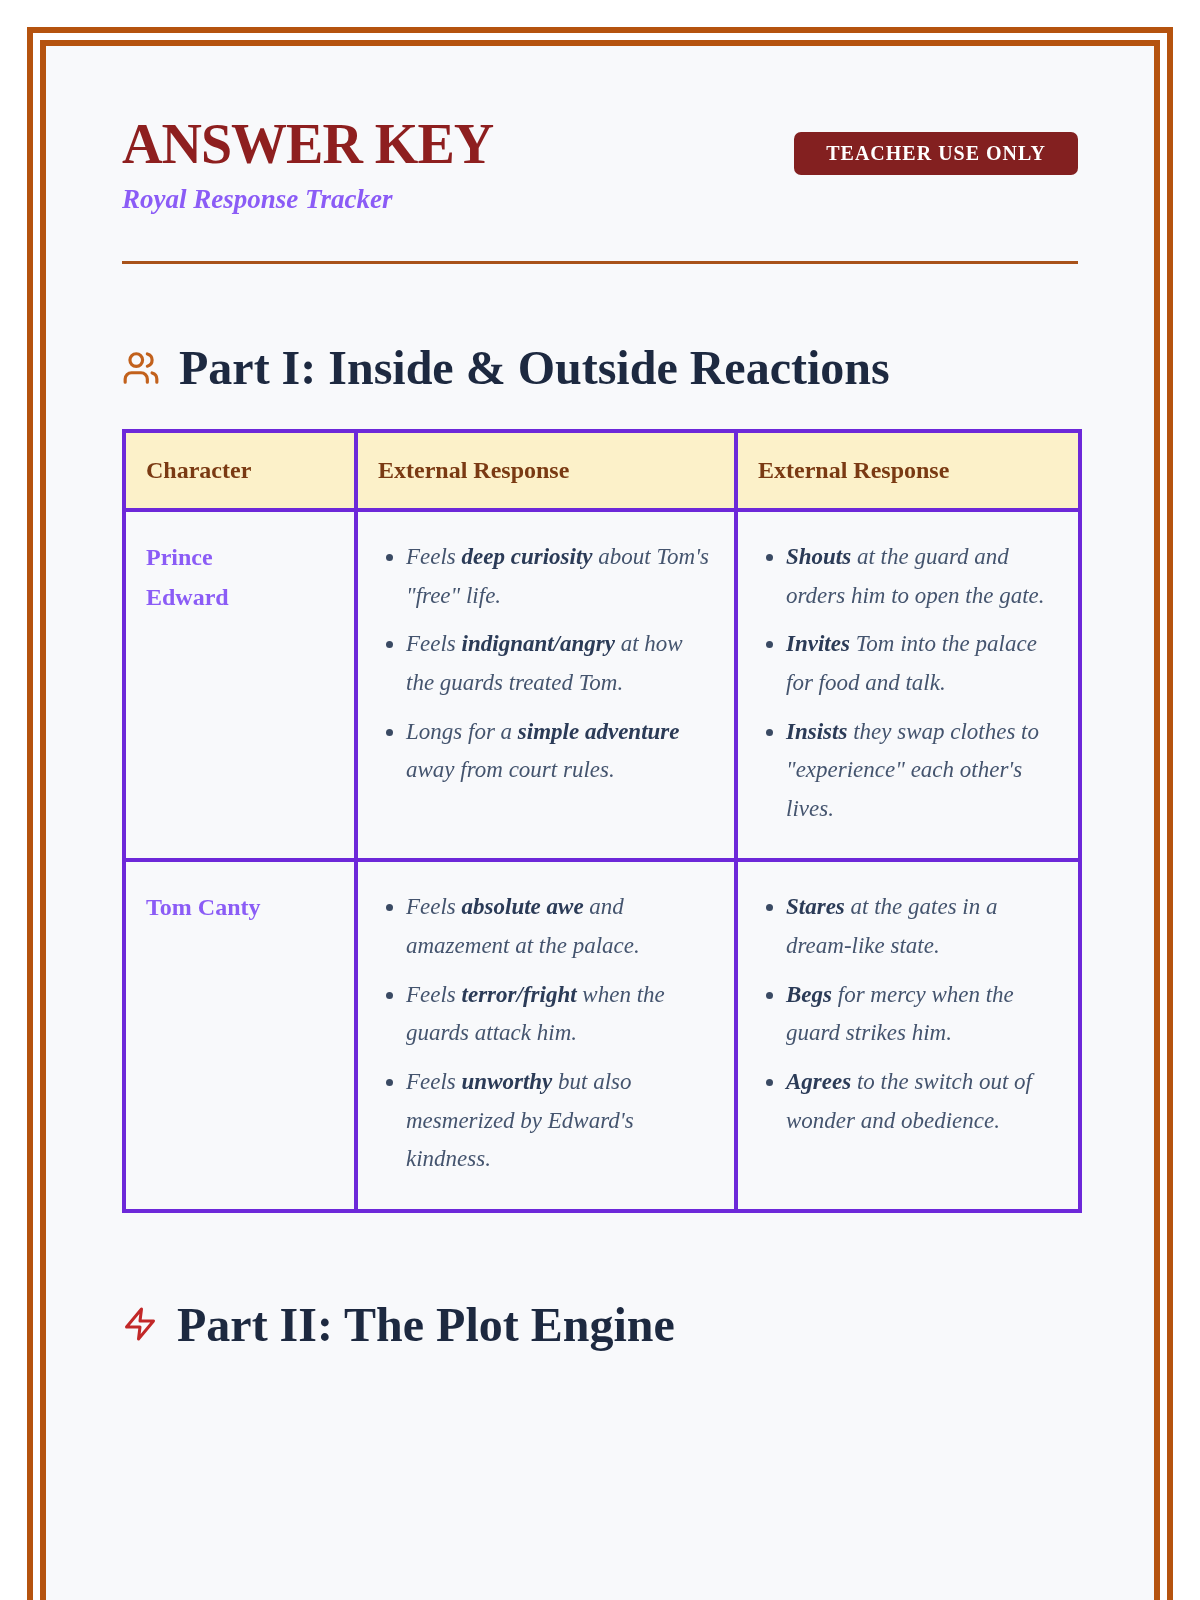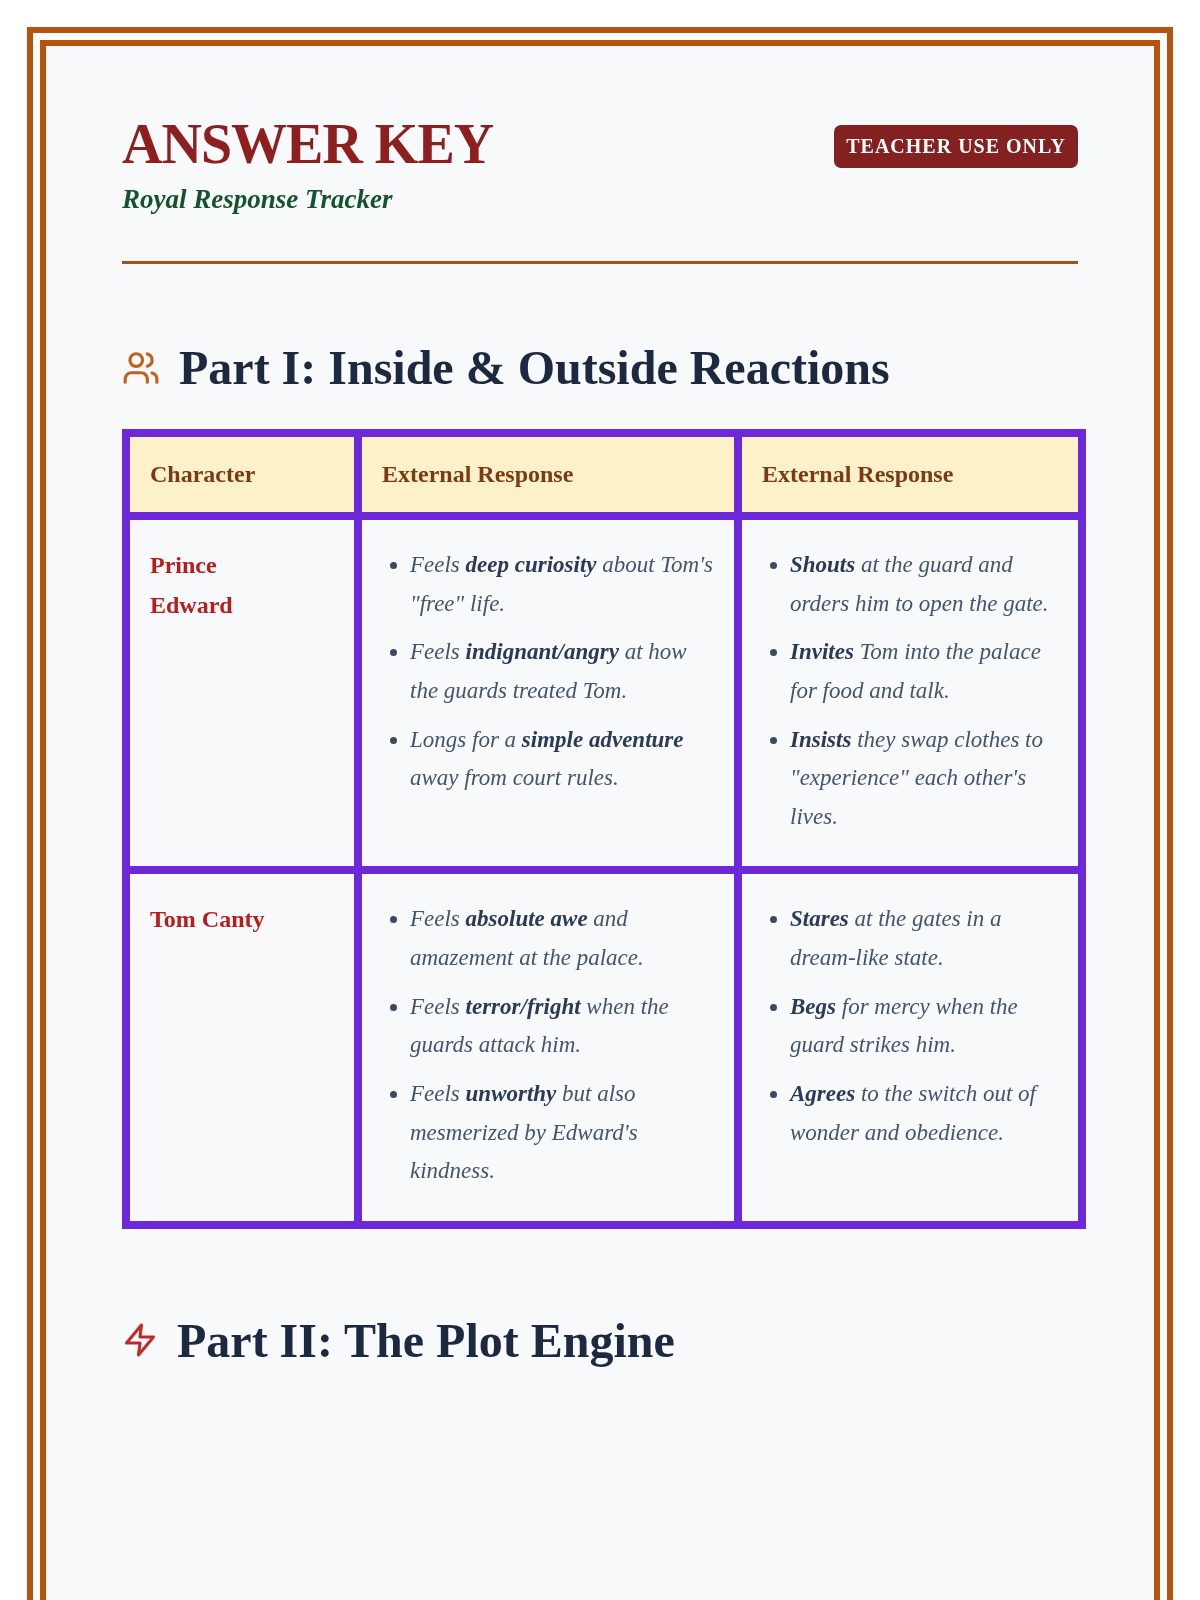--- a/index.html
+++ b/index.html
@@ -41,31 +41,31 @@
     line-height: 1.0;
     font-weight: bold;
     letter-spacing: -1px;
     color: #8e1f1f;
   }
   .subtitle {
     margin-top: 12px;
     font-size: 27px;
     font-style: italic;
     font-weight: bold;
-    color: #14532d;
+    color: #8b5cf6;
   }
   .badge {
     background: #832020;
     color: #ffffff;
     font-size: 20px;
     font-weight: bold;
     letter-spacing: 1px;
-    padding: 10px 12px;
+    padding: 10px 32px;
     border-radius: 7px;
-    margin-top: 9px;
+    margin-top: 16px;
     white-space: nowrap;
   }
   hr.rule {
     border: none;
     border-top: 3px solid #a8521a;
     margin: 46px 0 0 0;
   }
   h2.part-heading {
     display: flex;
     align-items: center;
@@ -77,42 +77,42 @@
   }
   h2.part-heading .icon { display: inline-flex; }
   h2.part2 { margin-top: 84px; }
   table.responses {
     margin-top: 34px;
     border-collapse: collapse;
     table-layout: fixed;
     width: 956px;
   }
   table.responses, table.responses th, table.responses td {
-    border: 8px solid #6d28d9;
+    border: 4px solid #6d28d9;
   }
   table.responses thead th {
     background: #fcf1c9;
     color: #7a3a13;
     font-size: 24px;
     font-weight: bold;
     text-align: left;
     padding: 24px 10px 24px 20px;
   }
   col.c-char { width: 232px; }
   col.c-int  { width: 380px; }
   col.c-ext  { width: 344px; }
   table.responses td {
     vertical-align: top;
     padding: 26px 18px 20px 20px;
     background: transparent;
   }
   .char-name {
     font-size: 24px;
     font-weight: bold;
-    color: #b91c1c;
+    color: #8b5cf6;
     line-height: 1.65;
     max-width: 130px;
   }
   td ul {
     margin: 0;
     padding-left: 28px;
   }
   td li {
     font-size: 23px;
     color: #44546e;

